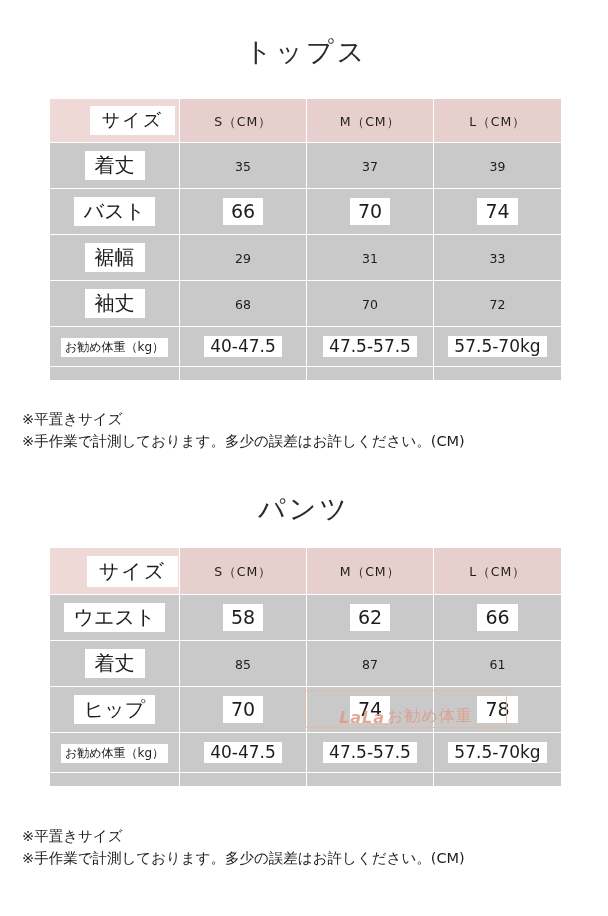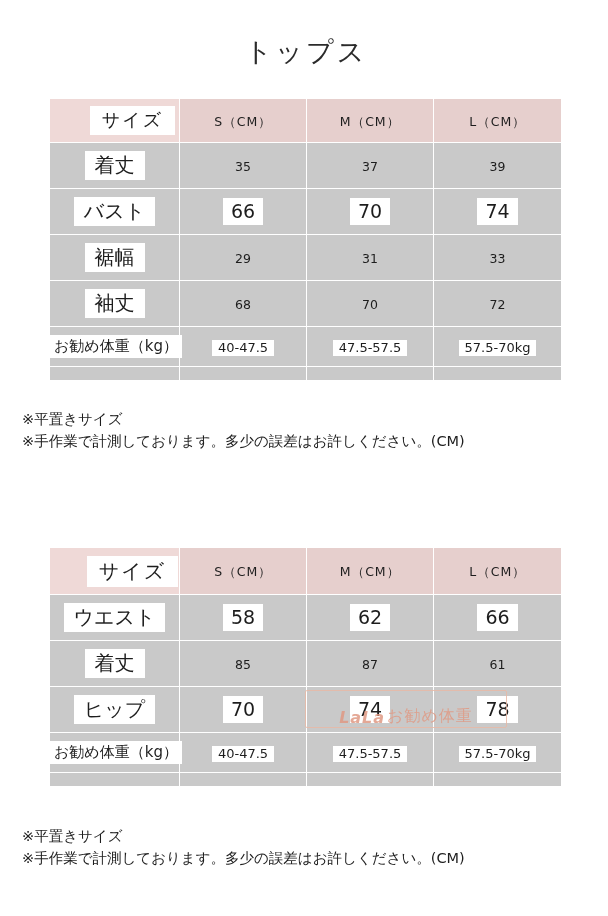--- a/index.html
+++ b/index.html
@@ -75,31 +75,31 @@
   .chip.big {
     font-size: 19px;
     padding: 2px 8px;
     text-align: center;
   }
   .chip.lbl {
     font-size: 20px;
     padding: 2px 10px;
   }
   .chip.lblsm {
-    font-size: 15px;
+    font-size: 12px;
     padding: 2px 4px;
   }
   .chip.hdrlbl {
     font-size: 18px;
     letter-spacing: 2px;
     padding: 3px 12px;
     margin-left: 36px;
   }
   .chip.wt {
-    font-size: 13px;
+    font-size: 17px;
     padding: 0 6px;
     letter-spacing: 0px;
   }
   .plain {
     font-size: 12.5px;
     color: #1d1d1d;
   }
   .hdr-col {
     font-size: 12.5px;
     letter-spacing: 1px;
@@ -276,20 +276,21 @@
         <td></td>
       </tr>
     </tbody>
   </table>
 
   <div class="notes notes-tops">
     <div>※平置きサイズ</div>
     <div>※手作業で計測しております。多少の誤差はお許しください。(CM)</div>
   </div>
 
+  <div class="section-title title-pants">パンツ</div>
 
   <table class="size-table table-pants">
     <colgroup>
       <col style="width:130px">
       <col style="width:127px">
       <col style="width:127px">
       <col style="width:128px">
     </colgroup>
     <tbody>
       <tr class="header-row" style="height:47px">

